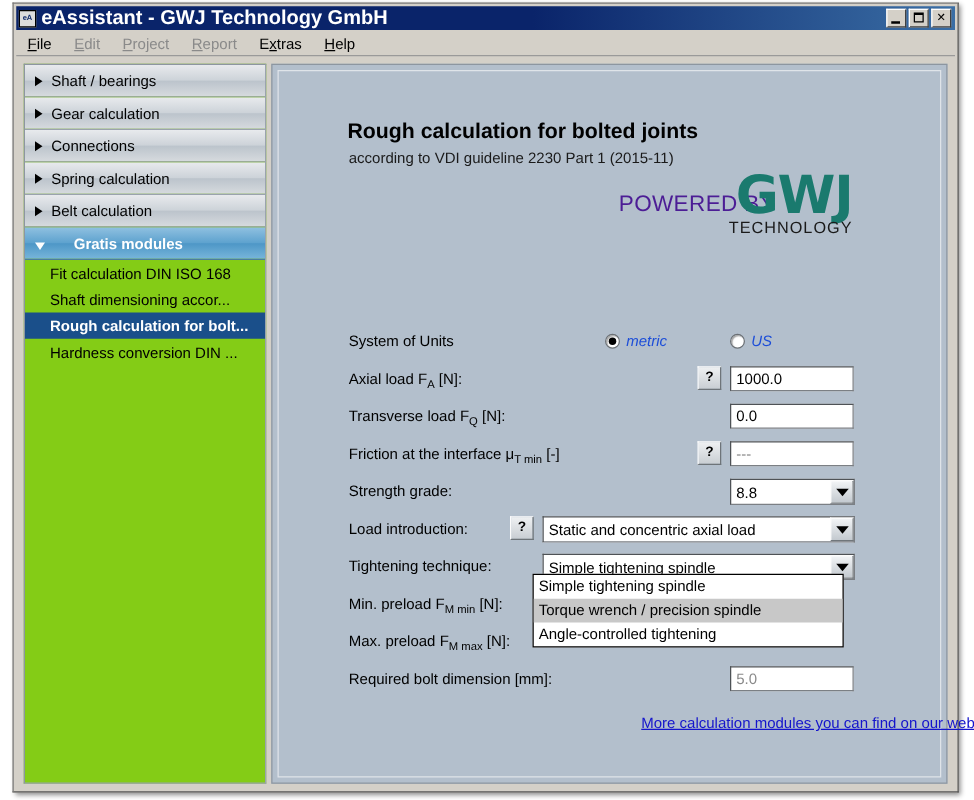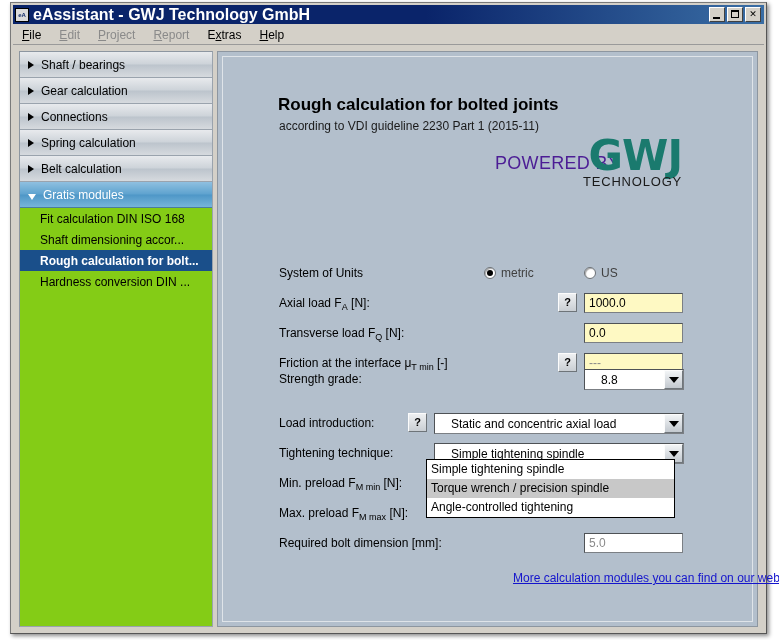--- a/index.html
+++ b/index.html
@@ -106,22 +106,23 @@
     display: flex; align-items: center;
     padding-left: 8px;
     font-size: 12px;
     background: linear-gradient(to bottom, #e8eaed 0%, #cdd3d9 48%, #bcc4cc 52%, #d6dade 100%);
     border-bottom: 1px solid #9aa3ad;
     box-sizing: border-box;
     color: #000;
   }
   .nav-group.active {
     background: linear-gradient(to bottom, #8fc0e0 0%, #5fa3cf 48%, #4e97c7 52%, #77b5da 100%);
-    color: #fff; font-weight: normal;
+    color: #fff; font-weight: bold;
     border-bottom: 1px solid #4a7d9e;
+    gap: 16px;
   }
   .tri-right {
     width: 0; height: 0; margin-right: 7px;
     border-left: 6px solid #000;
     border-top: 4px solid transparent;
     border-bottom: 4px solid transparent;
   }
   .tri-down {
     width: 0; height: 0; margin-right: 7px;
     border-top: 6px solid #fff;
@@ -208,21 +209,21 @@
     background: linear-gradient(to bottom, #eef0f2, #c9ced3);
     border: 1px solid #fcfcfc;
     border-right-color: #6e7479; border-bottom-color: #6e7479;
     box-sizing: border-box;
     font-size: 11px; font-weight: bold; line-height: 17px;
     text-align: center; color: #000;
   }
   .txt-field {
     position: absolute;
     height: 20px;
-    background: #fef9c3;
+    background: #ffffff;
     border: 1px solid #7b7f84;
     border-top-color: #4e5256; border-left-color: #4e5256;
     box-sizing: border-box;
     font-size: 12px; line-height: 18px;
     padding-left: 4px; color: #000;
     white-space: nowrap; overflow: hidden;
   }
   .txt-field.readonly { background: #ffffff; color: #8a8a8a; }
   .txt-field.muted { color: #888; }
 
@@ -234,33 +235,33 @@
     box-shadow: inset 1px 1px 1px rgba(0,0,0,.35);
     box-sizing: border-box;
     position: relative;
     margin-right: 5px;
   }
   .radio.checked::after {
     content: ""; position: absolute;
     left: 2px; top: 2px; width: 6px; height: 6px;
     border-radius: 50%; background: #000;
   }
-  .radio-label { font-size: 12px; color: #404040; }
+  .radio-label { font-size: 12px; color: #1d4ed8; font-style: italic; }
 
   .combo {
     position: absolute;
     height: 21px;
     background: #fff;
     border: 1px solid #7b7f84;
     border-top-color: #4e5256; border-left-color: #4e5256;
     box-sizing: border-box;
     display: flex; align-items: center;
   }
   .combo-text {
-    flex: 1; font-size: 12px; padding-left: 16px; color: #000;
+    flex: 1; font-size: 12px; padding-left: 4px; color: #000;
     white-space: nowrap; overflow: hidden;
   }
   .combo-arrow {
     width: 19px; height: 19px;
     background: linear-gradient(to bottom, #f2f4f6, #c3c9cf);
     border: 1px solid #fcfcfc;
     border-right-color: #70767b; border-bottom-color: #70767b;
     box-sizing: border-box;
     display: flex; align-items: center; justify-content: center;
     flex: 0 0 19px;
@@ -390,21 +391,21 @@
           <div class="f-label"><span>Transverse load F</span><sub>Q</sub><span> [N]:</span></div>
           <div class="txt-field" style="left:305px; top:0; width:99px;">0.0</div>
         </div>
 
         <div class="form-row" style="top:296px;">
           <div class="f-label"><span>Friction at the interface μ</span><sub>T min</sub><span> [-]</span></div>
           <div class="help-btn" style="left:279px; top:0;">?</div>
           <div class="txt-field muted" style="left:305px; top:0; width:99px;">---</div>
         </div>
 
-        <div class="form-row" style="top:312px;">
+        <div class="form-row" style="top:326px;">
           <div class="f-label">Strength grade:</div>
           <div class="combo" style="left:305px; top:0; width:100px;">
             <span class="combo-text">8.8</span>
             <span class="combo-arrow">
                 <span class="arrow-down"></span>
               </span>
           </div>
         </div>
 
         <div class="form-row" style="top:356px;">

